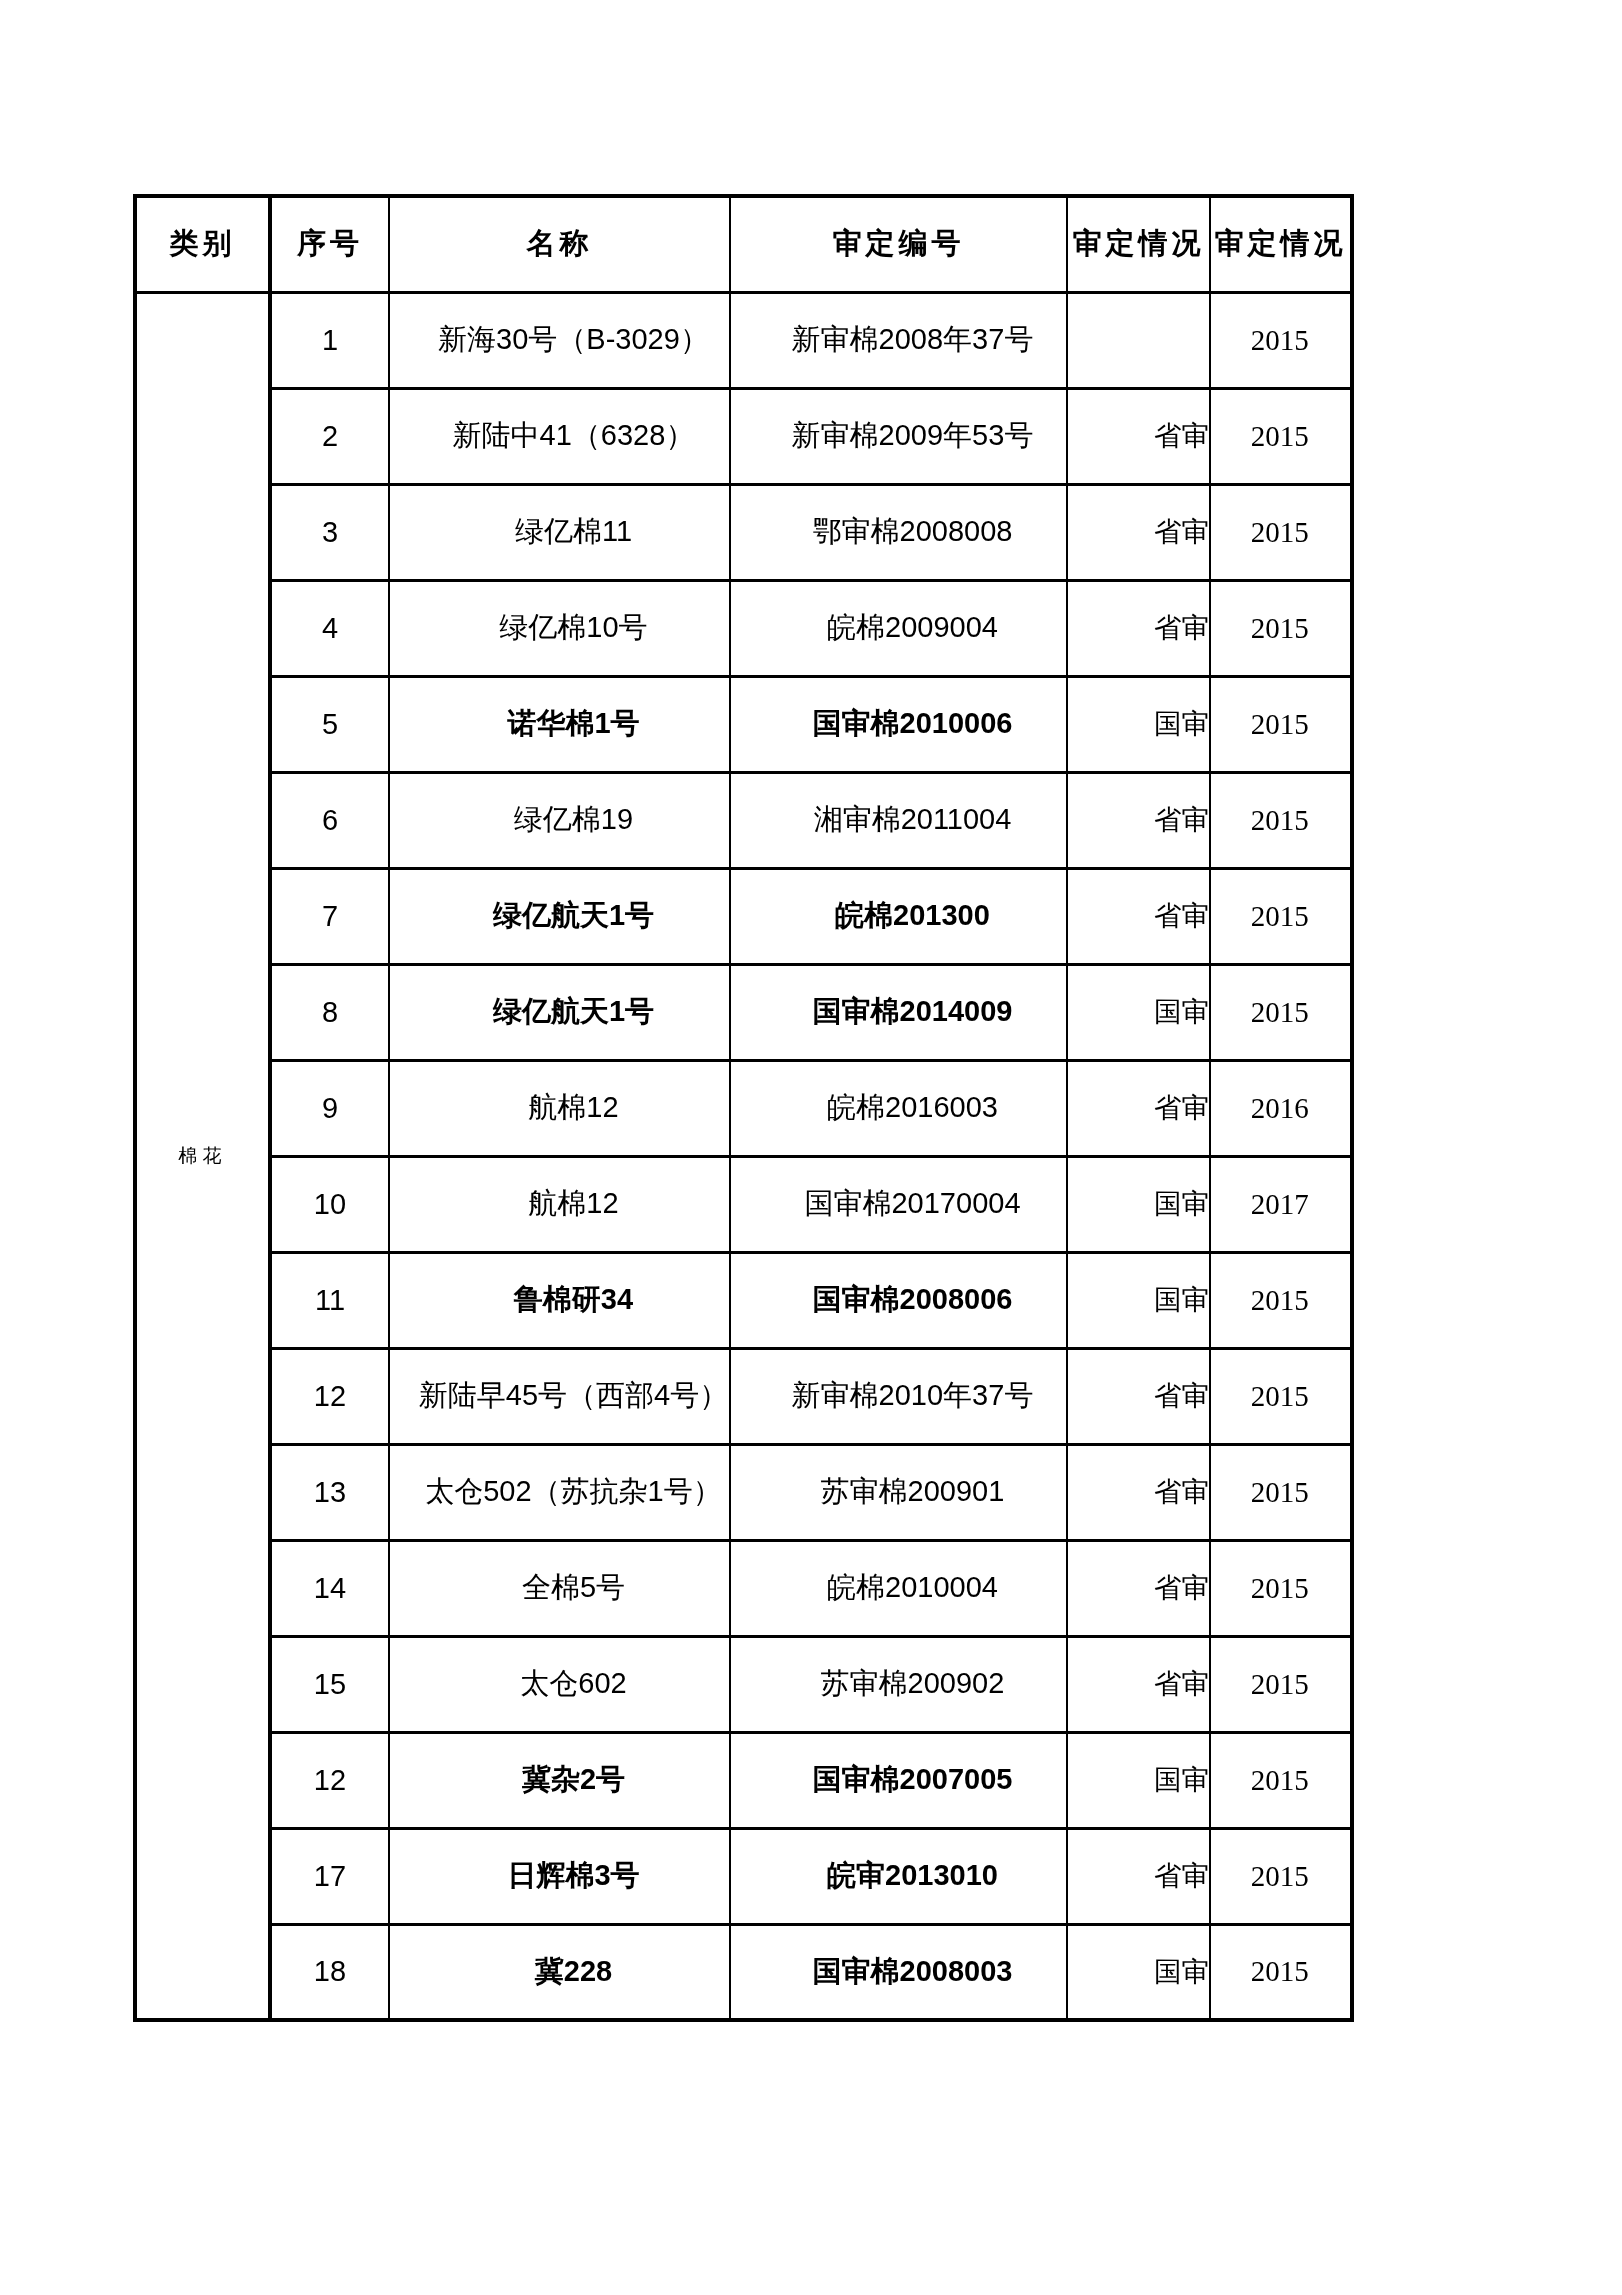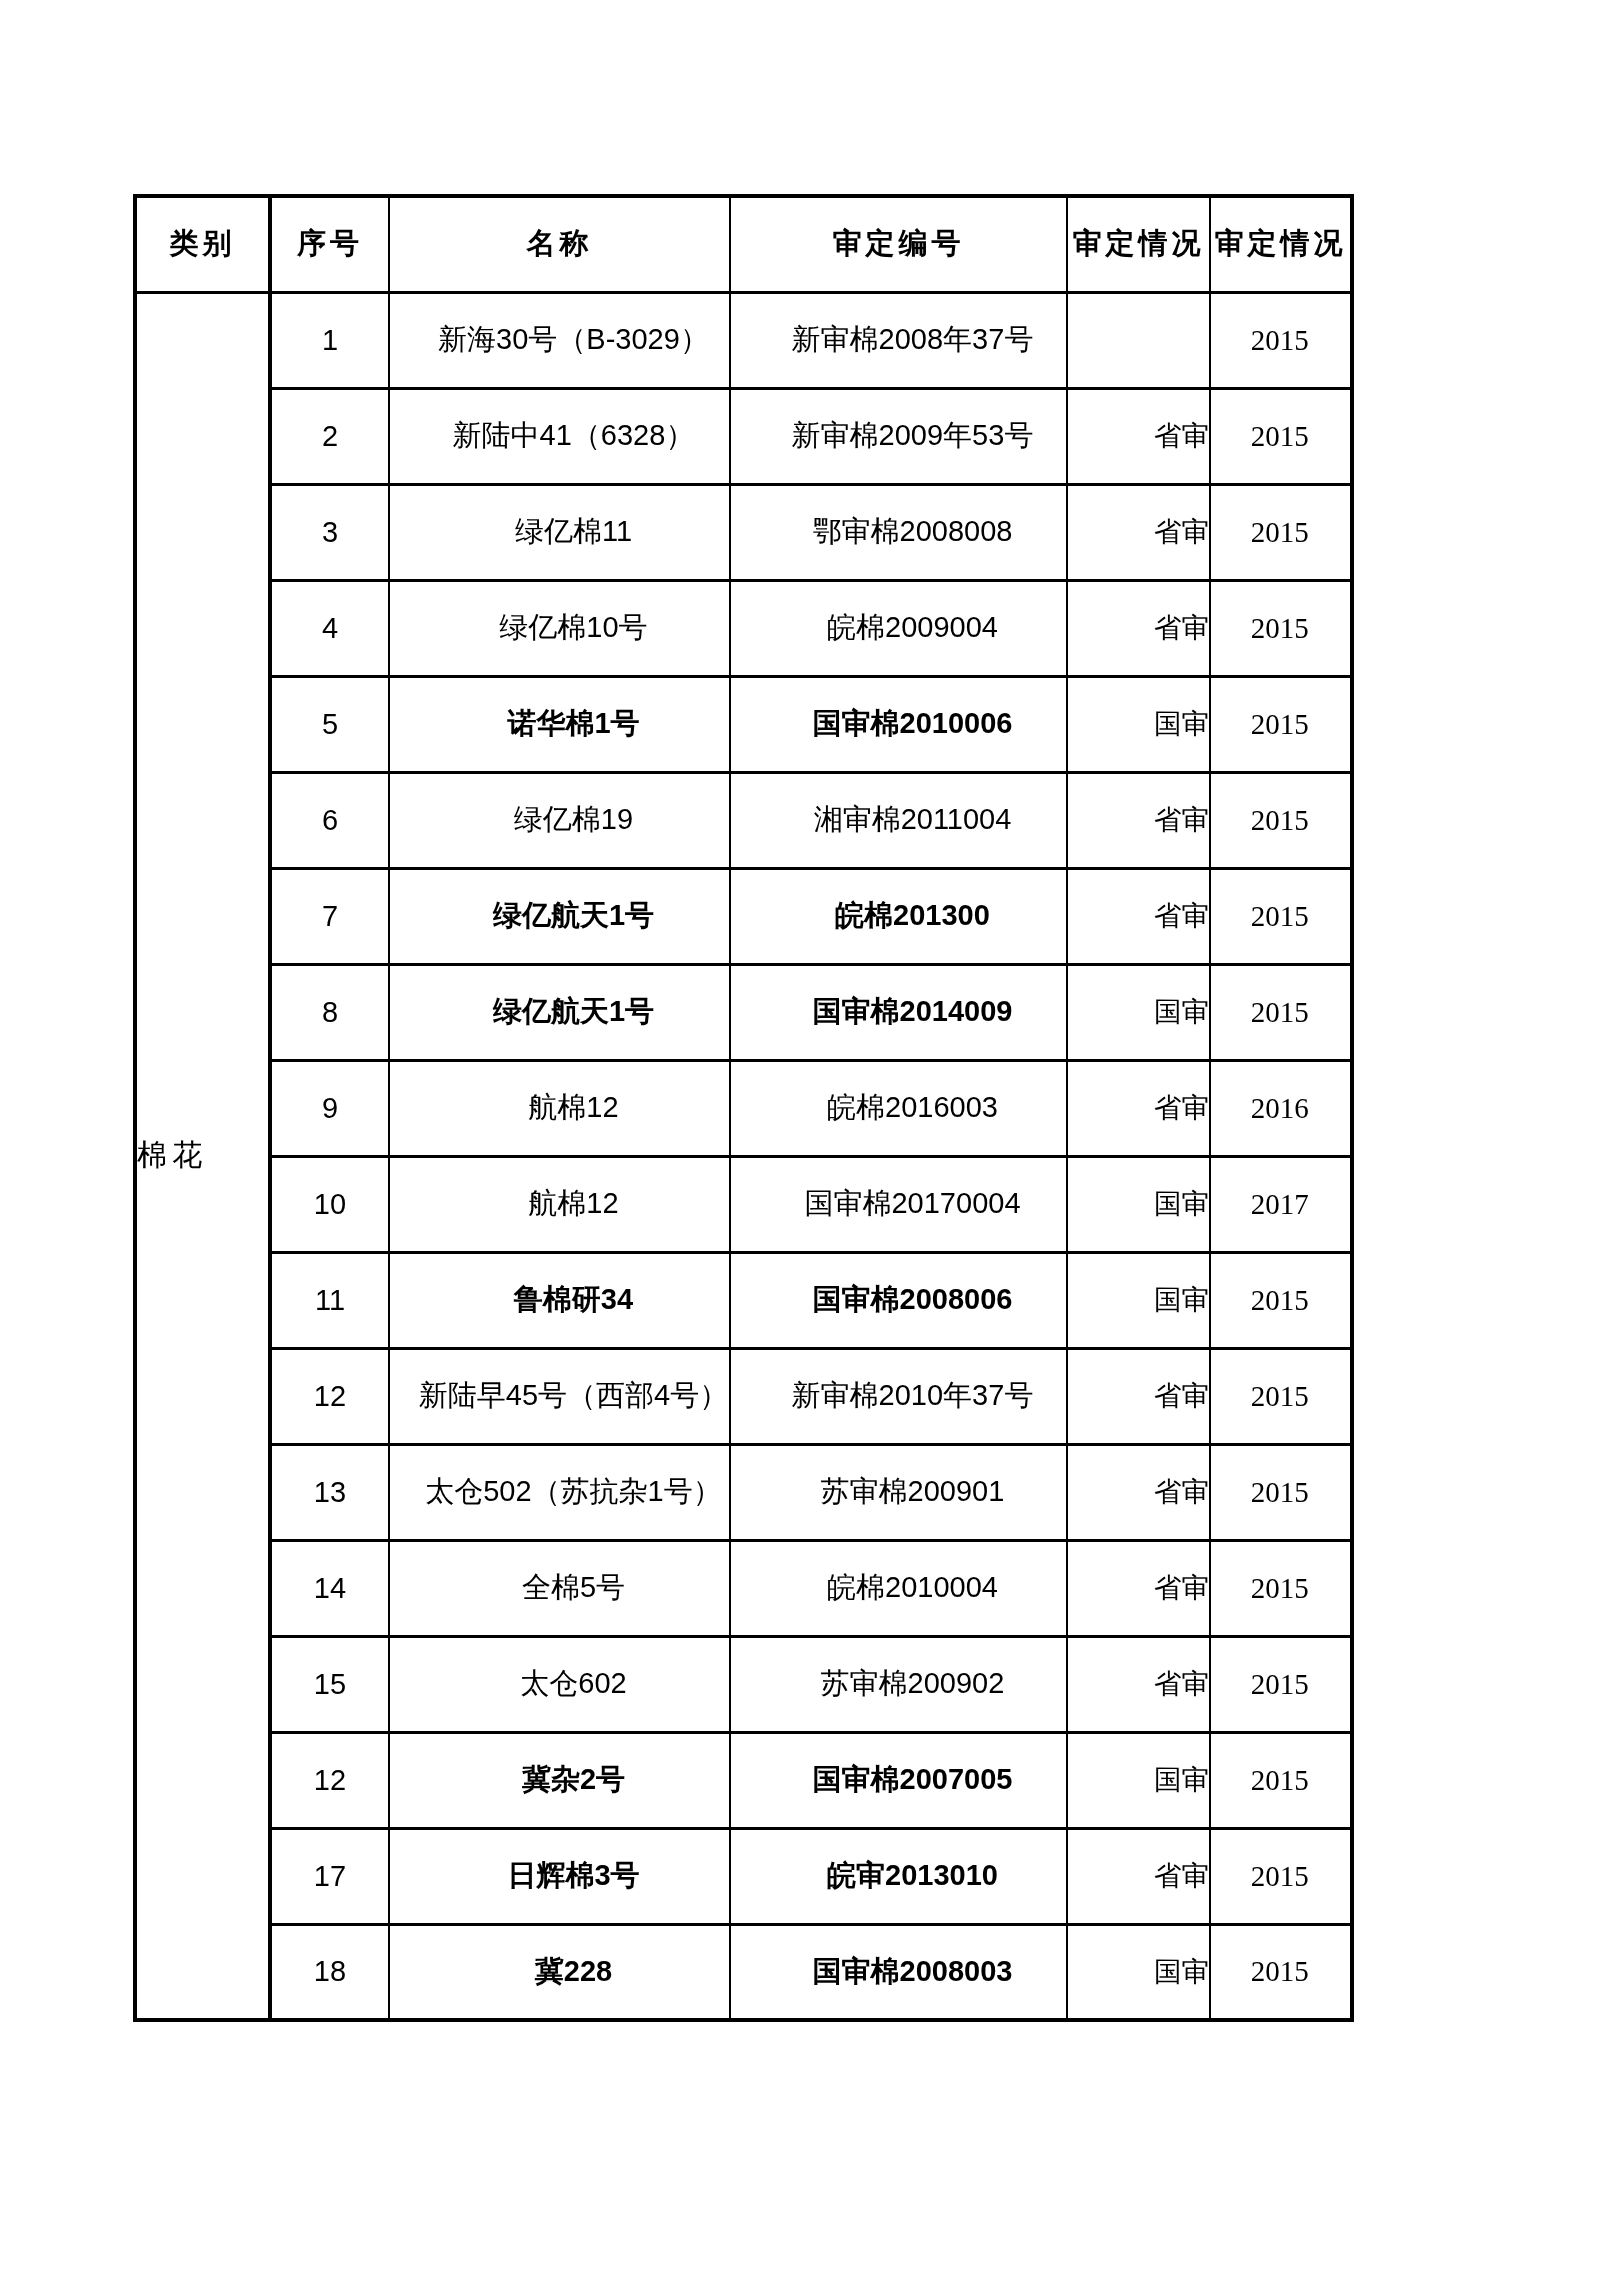--- a/index.html
+++ b/index.html
@@ -47,22 +47,23 @@
     font-weight: bold;
     text-align: center;
     letter-spacing: 3.9px;
     font-family: "Liberation Serif", serif;
   }
   
   .cat-divider { border-right: 4.6px solid #000000; }
 
   
   td.category-cell {
+    text-align: center;
     vertical-align: middle;
-    font-size: 30px;
+    font-size: 19px;
     letter-spacing: 5.2px;
     font-family: Liberation Sans, sans-serif;
   }
 
   
   tbody td { border-top: 3.3px solid #000000; }
 
   td.serial-cell {
     text-align: center;
     font-size: 29px;

